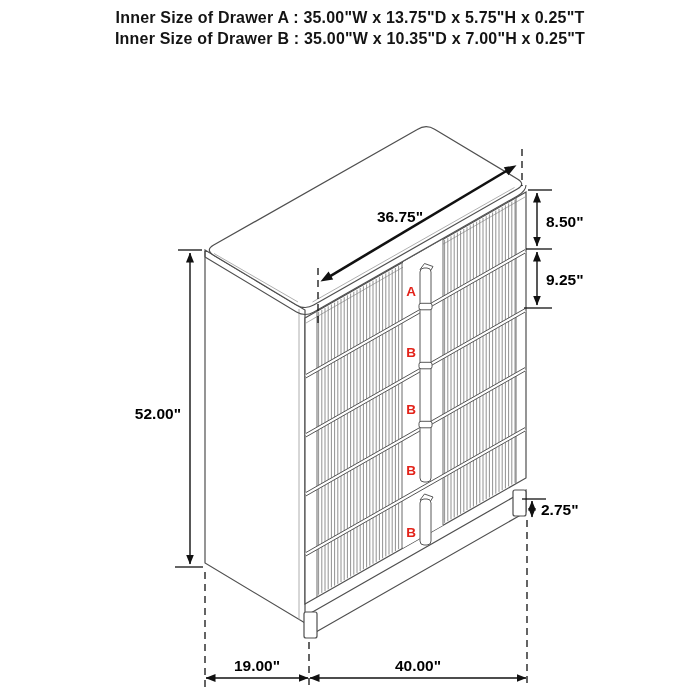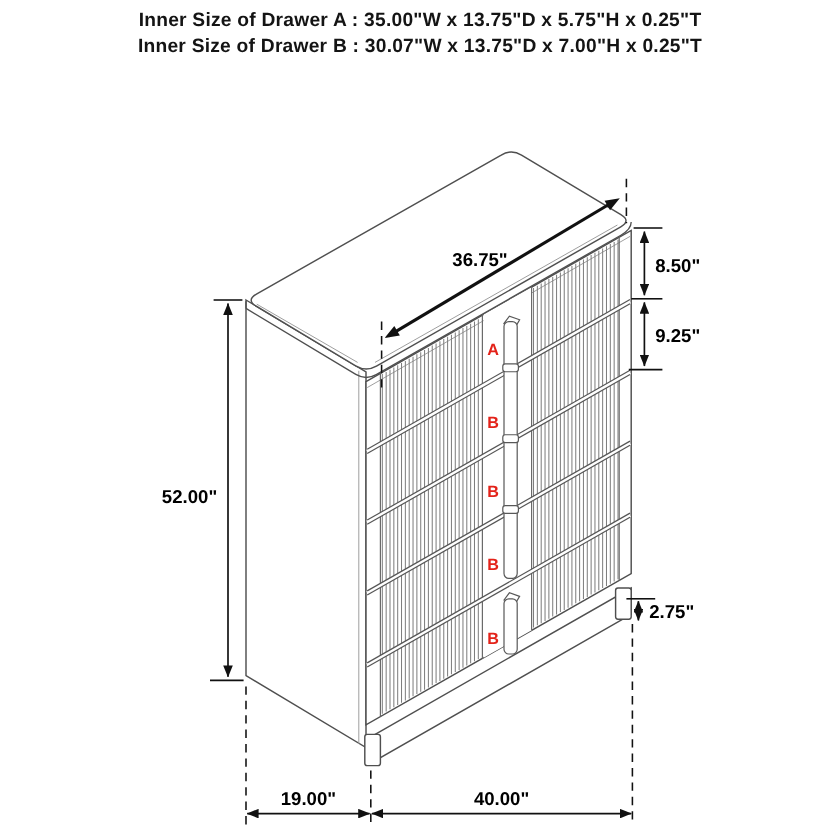--- a/index.html
+++ b/index.html
@@ -29,21 +29,21 @@
   .letter{font-weight:bold;font-size:13.5px;fill:var(--red);text-anchor:middle;}
   .ah{fill:var(--dim);}
 </style>
 </head>
 <body>
 
 <div class="stage">
 
   <div class="header">
     <div>Inner Size of Drawer A : 35.00"W x 13.75"D x 5.75"H x 0.25"T</div>
-    <div>Inner Size of Drawer B : 30.07"W x 13.75"D x 7.00"H x 0.25"T</div>
+    <div>Inner Size of Drawer B : 35.00"W x 10.35"D x 7.00"H x 0.25"T</div>
   </div>
 
   <svg width="700" height="700" viewBox="0 0 700 700">
     <defs>
       <marker id="dimArrow" viewBox="0 0 10 8" refX="9.5" refY="4" markerWidth="10" markerHeight="8" markerUnits="userSpaceOnUse" orient="auto-start-reverse">
         <path d="M0,0 L10,4 L0,8 z" fill="#111111"></path>
       </marker>
     </defs>
 
     <g>

